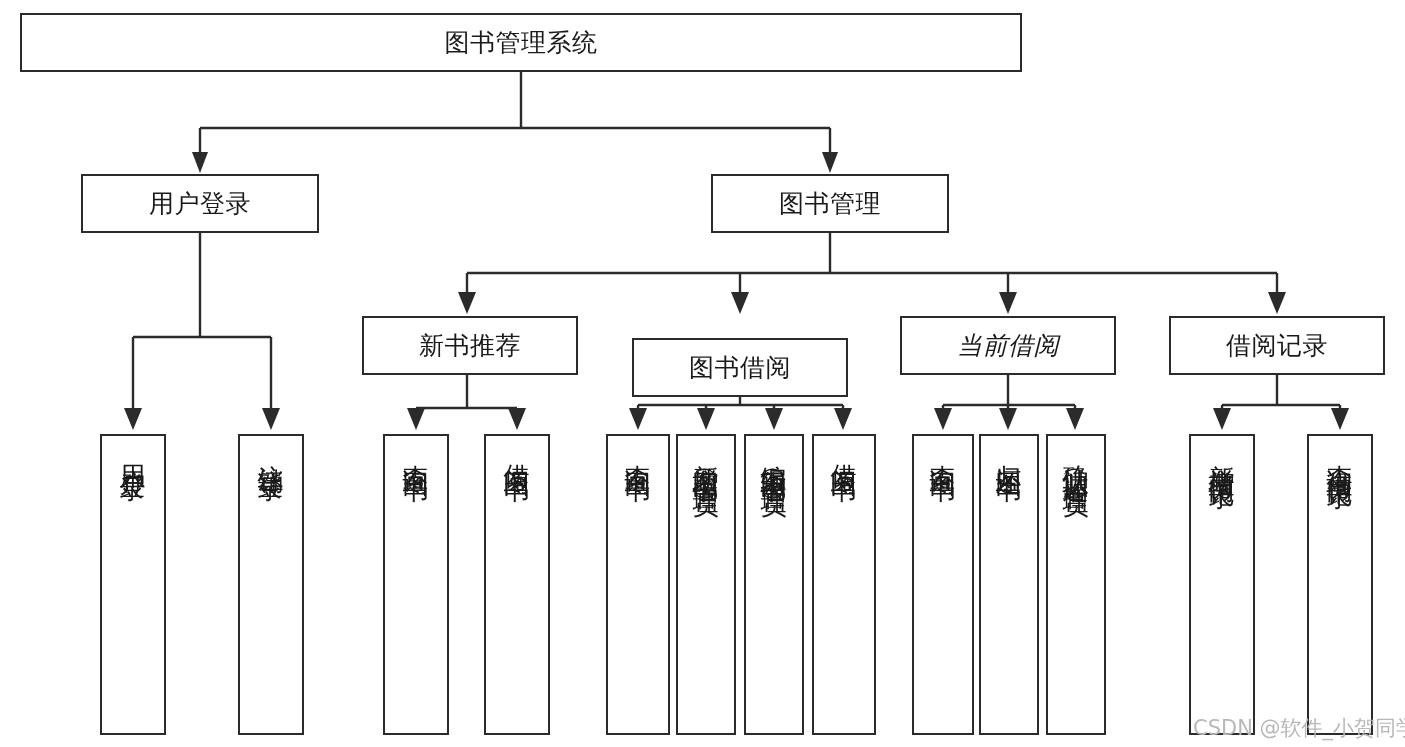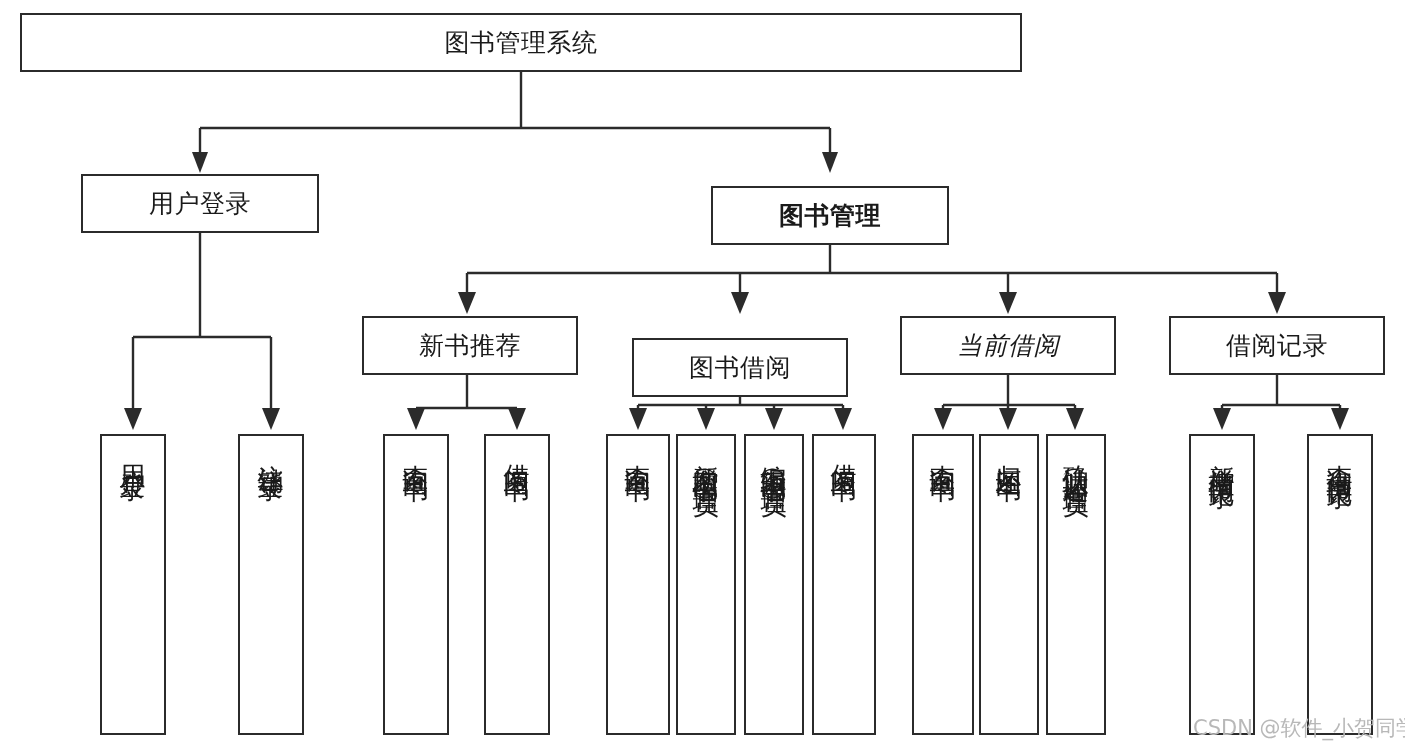--- a/index.html
+++ b/index.html
@@ -140,21 +140,21 @@
     <polygon class="arrowhead" points="1340,430 1331,408 1349,408"></polygon>
   </svg>
 
   <div class="node horizontal" style="left:20px; top:13px; width:1002px; height:59px;">
     <span class="node-label">图书管理系统</span>
   </div>
 
   <div class="node horizontal" style="left:81px; top:174px; width:238px; height:59px;">
     <span class="node-label">用户登录</span>
   </div>
-  <div class="node horizontal" style="left:711px; top:186px; width:238px; height:59px;font-weight:bold;">
+  <div class="node horizontal" style="left:711px; top:174px; width:238px; height:59px;">
     <span class="node-label">图书管理</span>
   </div>
 
   <div class="node horizontal" style="left:362px; top:316px; width:216px; height:59px;">
     <span class="node-label">新书推荐</span>
   </div>
   <div class="node horizontal" style="left:632px; top:316px; width:216px; height:59px;margin-top:22px;">
     <span class="node-label">图书借阅</span>
   </div>
   <div class="node horizontal" style="left:900px; top:316px; width:216px; height:59px;font-style:italic;">

